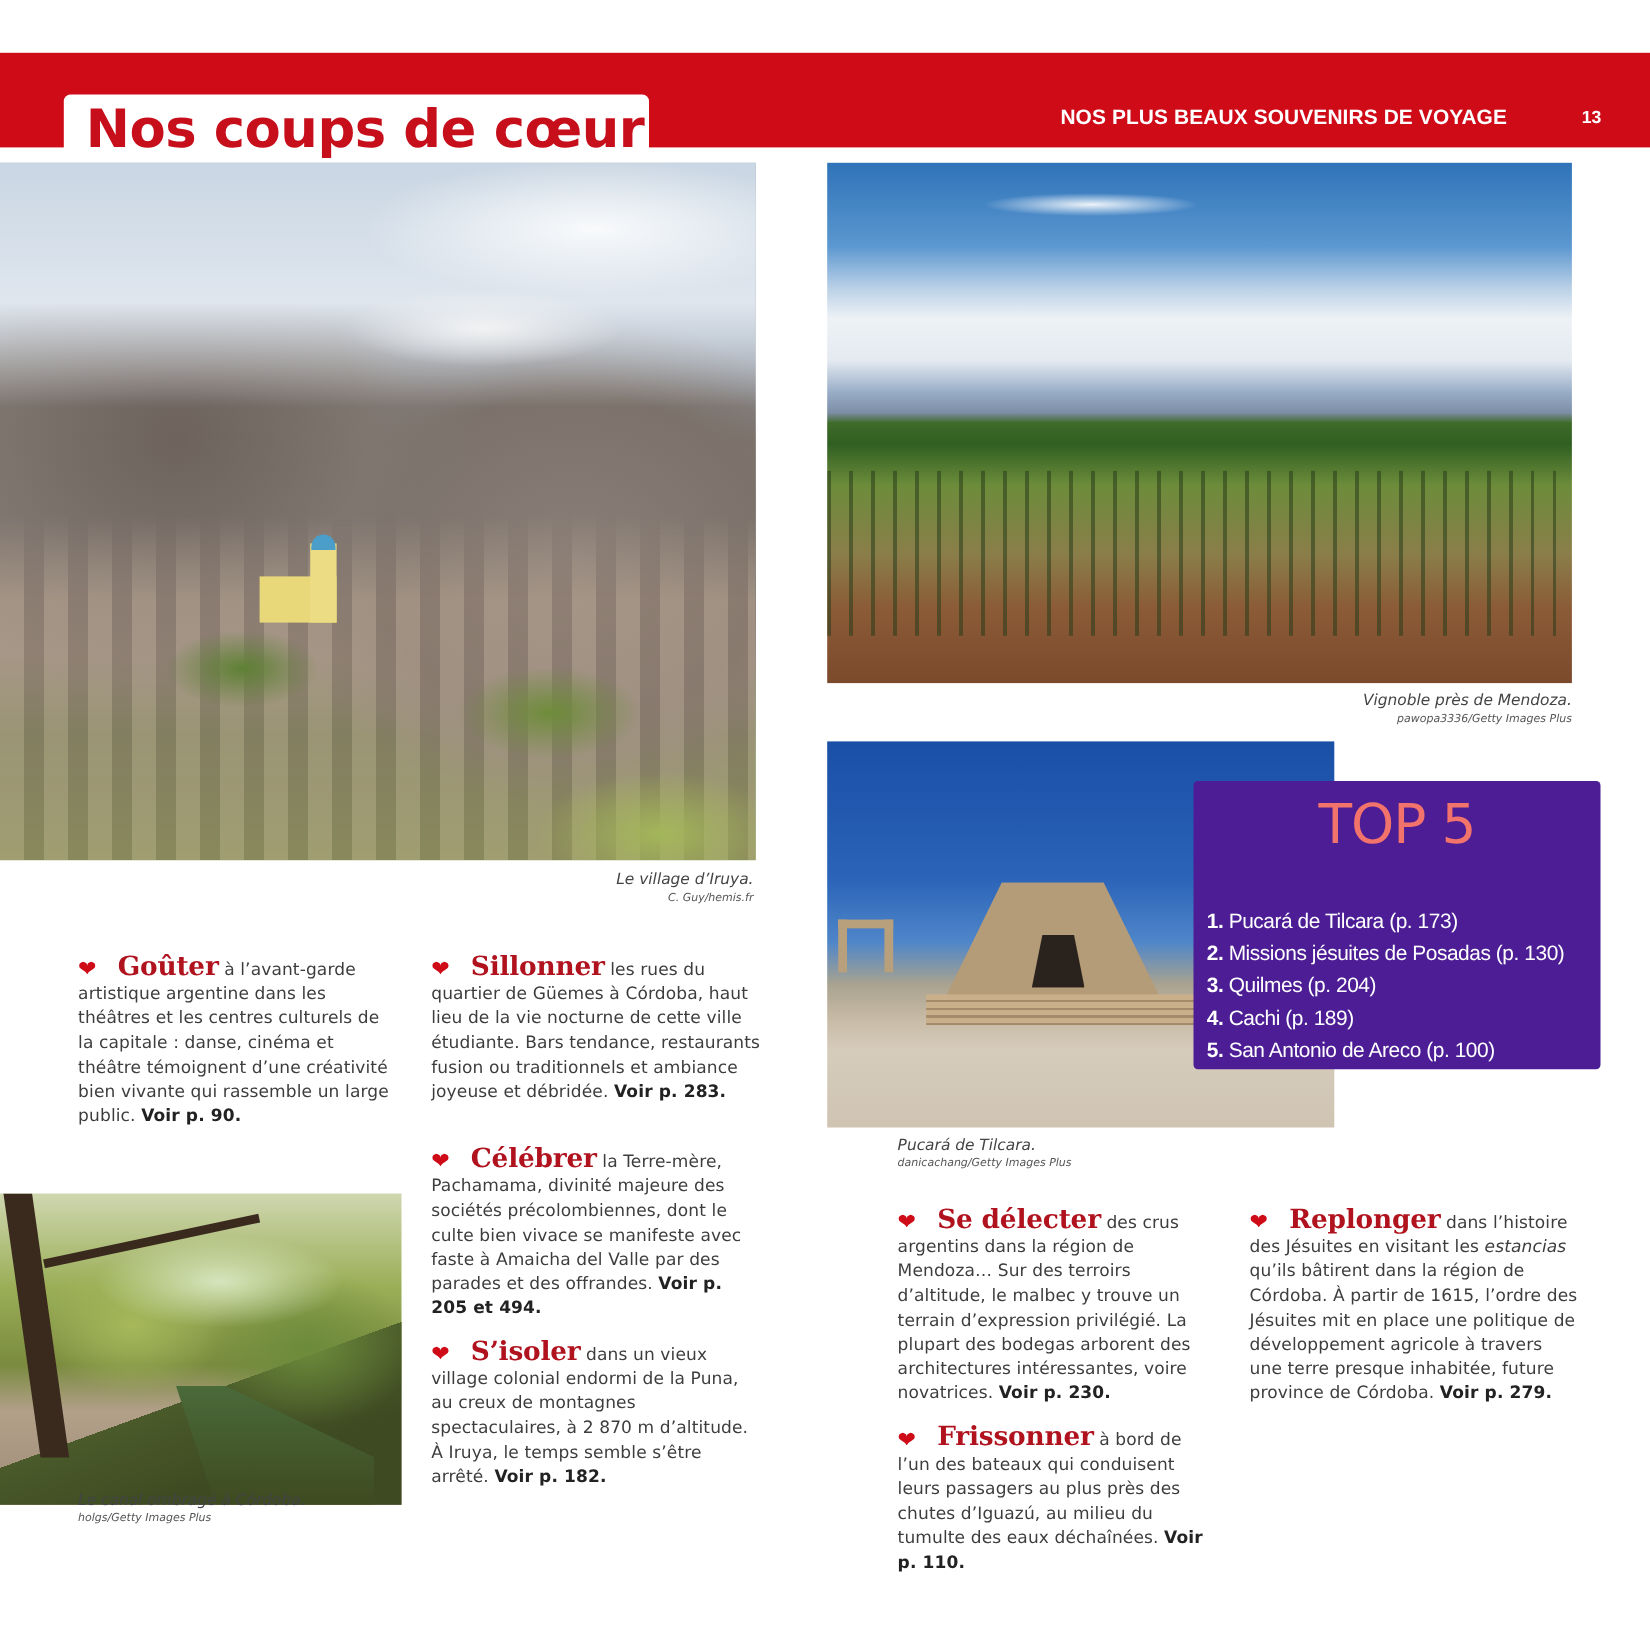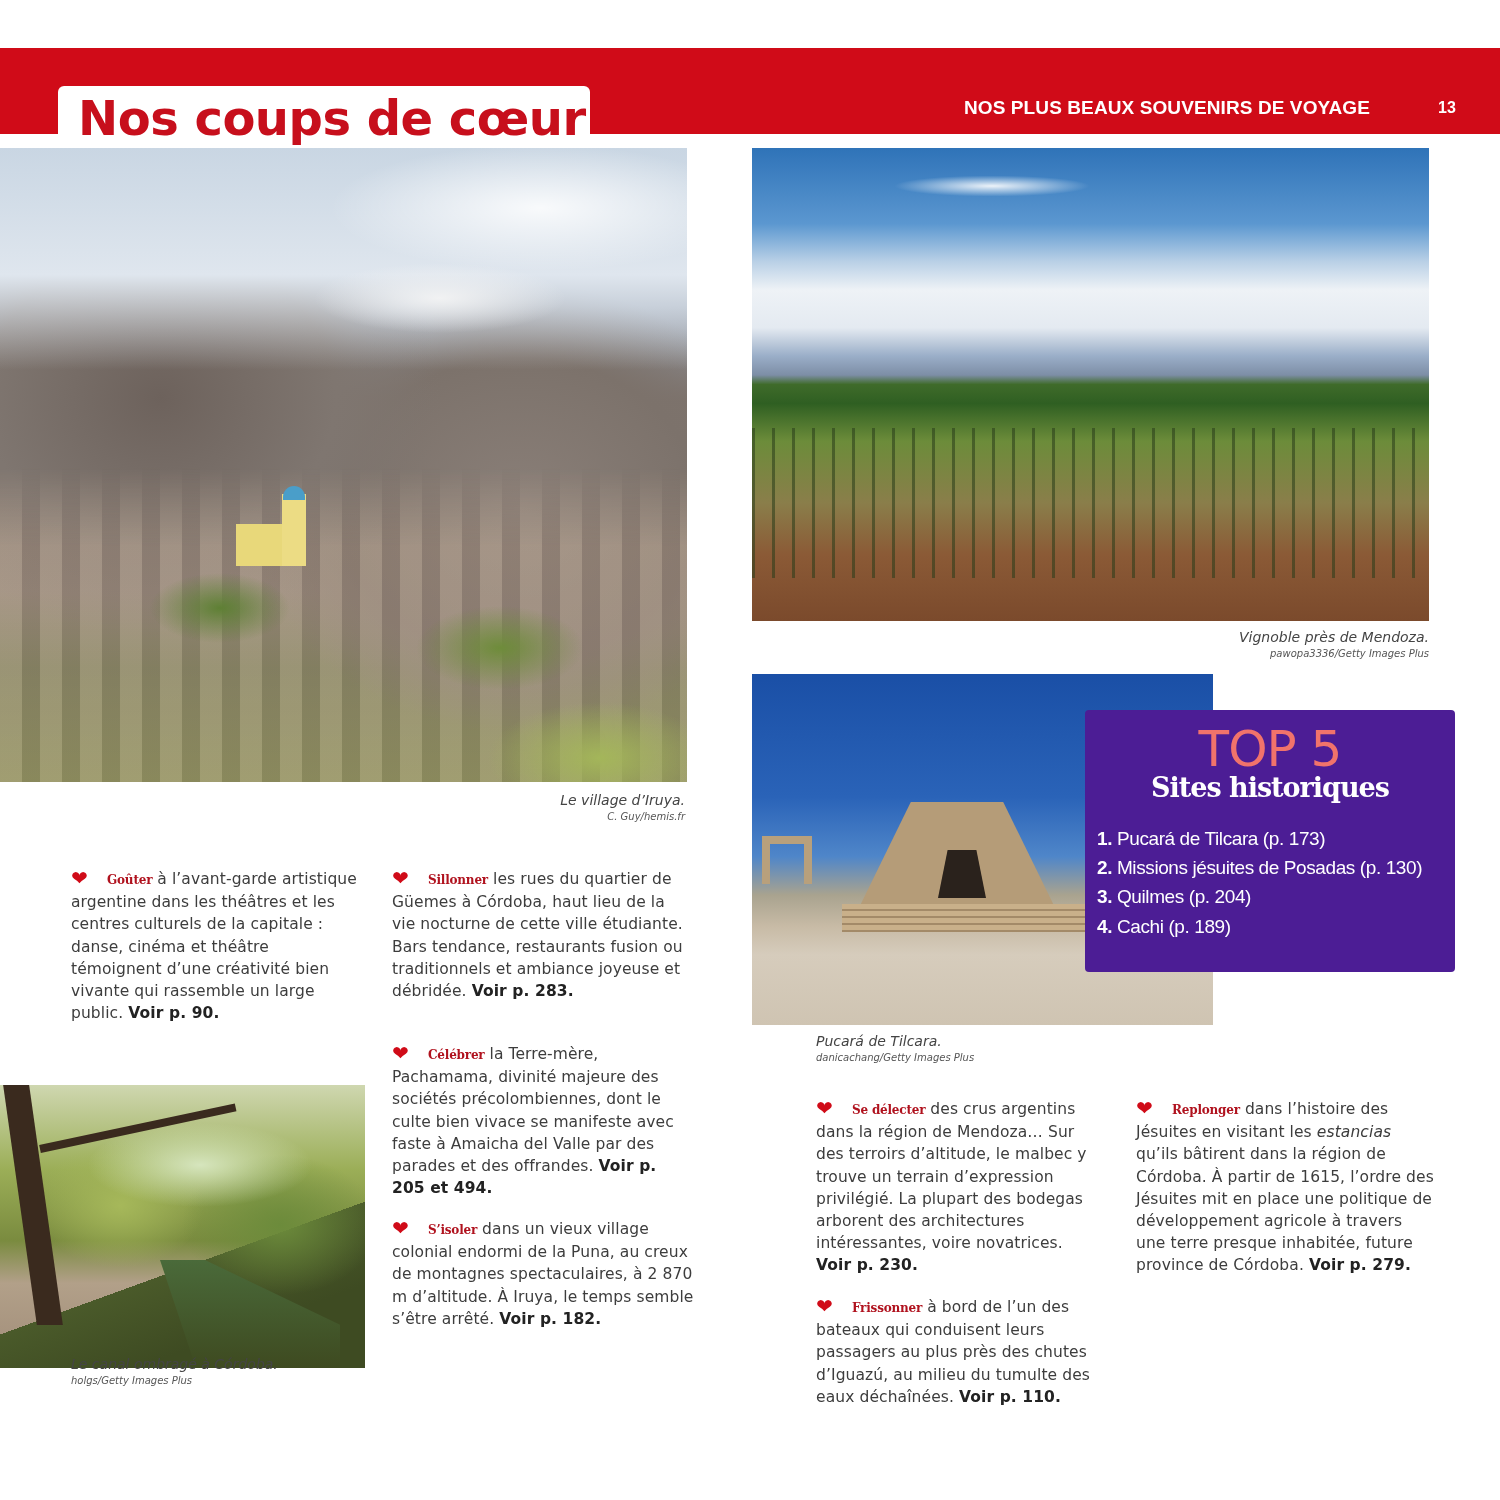--- a/index.html
+++ b/index.html
@@ -78,21 +78,21 @@
   .top5 { position:absolute; left:1085px; top:710px; width:370px; height:262px; background:#4c1d95; border-radius:4px; color:#fff; }
   .top5-heading { position:absolute; left:0; width:100%; top:12px; text-align:center; font-family:"DejaVu Sans", sans-serif; font-weight:200; font-size:50px; line-height:54px; color:#f1736b; letter-spacing:-1px; font-weight:normal; }
   .top5-sub { position:absolute; left:0; width:100%; top:62px; text-align:center; font-family:"DejaVu Serif", serif; font-weight:bold; font-size:27px; letter-spacing:-1px; color:#fff; }
   .top5-list { position:absolute; left:12px; top:114px; list-style:none; }
   .top5-list li { font-family:"Liberation Sans", sans-serif; font-size:19px; line-height:29.2px; color:#fff; letter-spacing:-0.4px; }
   .top5-list li b { font-weight:bold; }
 
   
   .entry { position:absolute; font-family:"DejaVu Sans", sans-serif; font-size:15.5px; line-height:22.2px; color:#3d3d3d; letter-spacing:0.1px; }
   .entry .heart { display:inline-block; width:26px; color:#d00b18; font-size:20px; vertical-align:-1px; margin-right:10px; }
-  .entry .verb { font-family:"DejaVu Serif", serif; font-weight:bold; color:#b0121e; font-size:12px; letter-spacing:-0.2px; }
+  .entry .verb { font-family:"DejaVu Serif", serif; font-weight:bold; color:#b0121e; font-size:24px; letter-spacing:-0.2px; }
   .entry .see { font-weight:bold; color:#222; }
   .entry .it { font-style:italic; }
 </style>
 </head>
 <body>
 
 <div class="top-band"></div>
 <div class="title-tab"></div>
 <h1 class="page-title">Nos coups de cœur</h1>
 <div class="running-head">NOS PLUS BEAUX SOUVENIRS DE VOYAGE</div>
@@ -124,26 +124,26 @@
   <div class="door"></div>
   <div class="steps"></div>
 </div>
 <div class="caption left" style="left:816px; top:1032px; width:300px;">
   <span class="cap-title">Pucará de Tilcara.</span>
   <span class="cap-credit">danicachang/Getty Images Plus</span>
 </div>
 
 <div class="top5">
   <div class="top5-heading">TOP 5</div>
-  <div class="top5-sub">Sites historiques</div>
   <ol class="top5-list">
     <li><b>1.</b> <span>Pucará de Tilcara (p. 173)</span></li>
     <li><b>2.</b> <span>Missions jésuites de Posadas (p. 130)</span></li>
     <li><b>3.</b> <span>Quilmes (p. 204)</span></li>
     <li><b>4.</b> <span>Cachi (p. 189)</span></li>
+    <li><b>5.</b> <span>San Antonio de Areco (p. 100)</span></li>
   </ol>
 </div>
 
 <div class="photo" id="photo-canal">
   <div class="water"></div>
   <div class="trunk"></div>
   <div class="branch"></div>
 </div>
 <div class="caption left" style="left:71px; top:1332px; width:290px;margin-top:23px;">
   <span class="cap-title">Le canal ombragé à Córdoba.</span>

